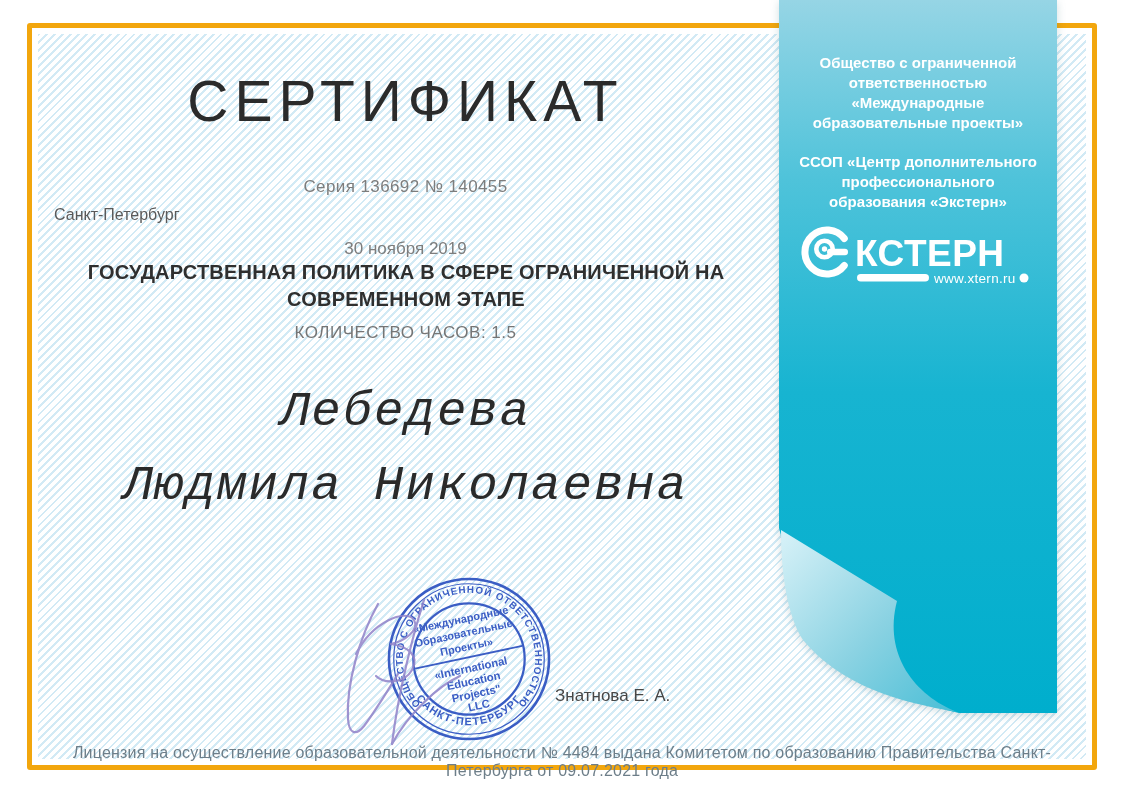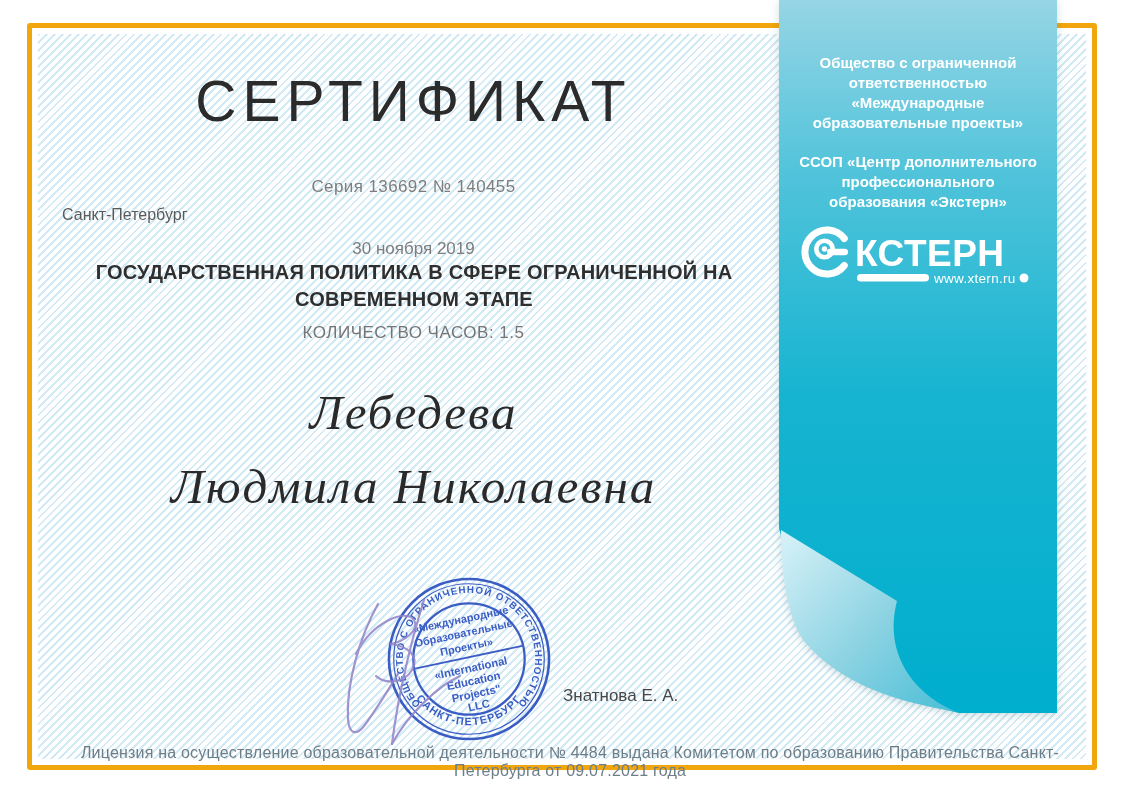--- a/index.html
+++ b/index.html
@@ -11,37 +11,37 @@
   
   .card{
     position:absolute;left:27px;top:23px;width:1070px;height:747px;
     box-sizing:border-box;border:5px solid #f2a60d;border-radius:3px;
     background:#ffffff;
   }
   .stripes{
     position:absolute;left:6px;top:6px;right:6px;bottom:6px;
     background:repeating-linear-gradient(135deg,#d2eaf5 0px,#d2eaf5 2px,#ffffff 2px,#ffffff 5.6px);
   }
-  .abs{position:absolute;margin-left:8px;}
+  .abs{position:absolute;}
   .center-zone{left:0;width:747px;text-align:center;}
   .title{
     top:40px;font-size:57px;letter-spacing:6px;color:#2b2b2b;
     font-weight:400;
   }
   .series{top:149px;font-size:17px;color:#7d7d7d;letter-spacing:.4px;}
   .city{left:22px;top:178px;font-size:16px;color:#5a5a5a;}
   .date-num{left:450px;top:178px;width:275px;text-align:right;font-size:16px;color:#5a5a5a;}
   .date-text{top:211px;font-size:17px;color:#7d7d7d;}
   .course{
     top:231px;left:24px;width:700px;text-align:center;
     font-size:20px;font-weight:bold;color:#2f2f2f;line-height:27px;letter-spacing:.2px;
   }
   .hours{top:295px;font-size:17px;color:#757575;letter-spacing:.5px;}
   .name{
-    font-family:Liberation Serif, serif;font-style:italic;
+    font-family:Liberation Mono, monospace;font-style:italic;
     color:#2a2a2a;letter-spacing:2px;
   }
   .name1{top:356px;font-size:49px;}
   .name2{top:430px;font-size:49px;}
   .director{
     left:109px;top:630px;width:250px;
     font-size:16.5px;line-height:21px;color:#474747;
   }
   .signer{left:523px;top:658px;font-size:17px;color:#474747;}
   .license{

